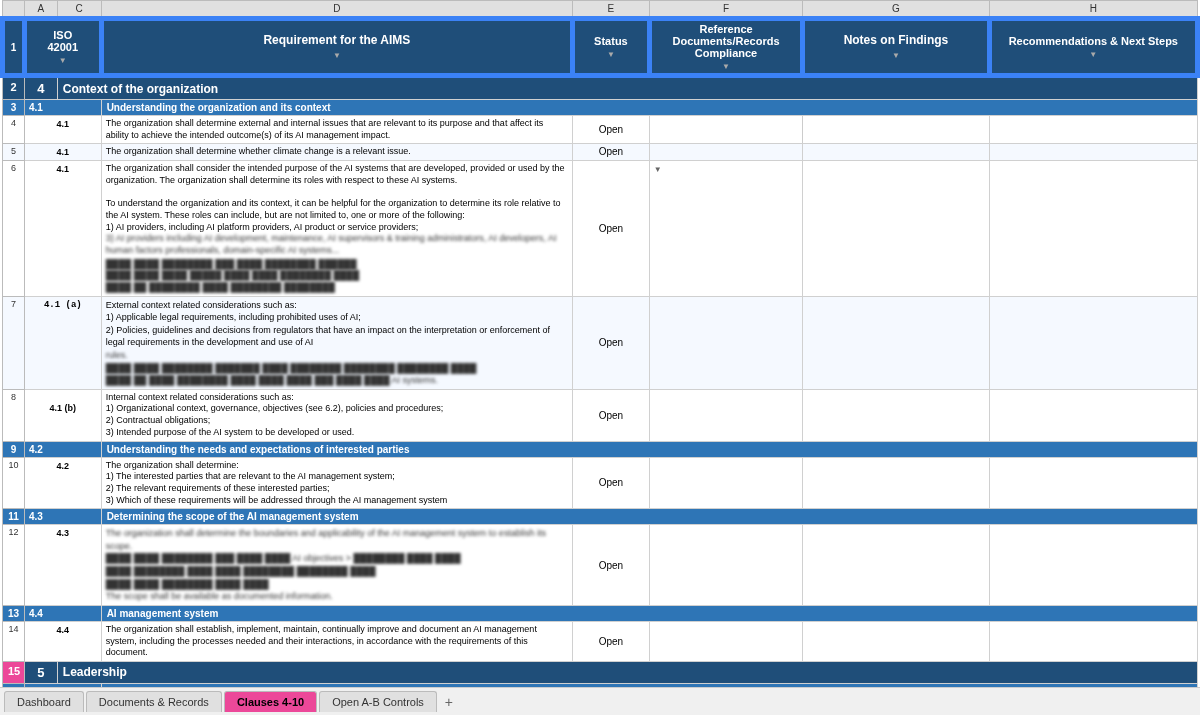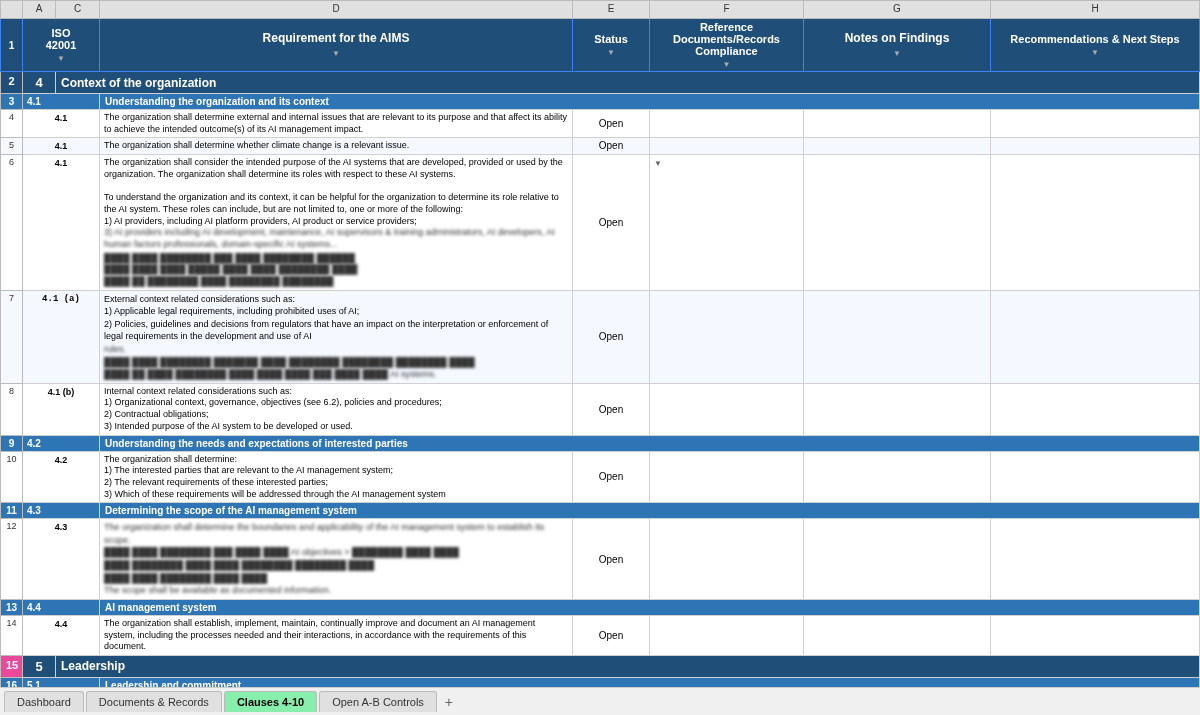--- a/index.html
+++ b/index.html
@@ -34,21 +34,21 @@
     }
 
     
     .header-row th {
       background: #1f4e79;
       color: #fff;
       text-align: center;
       font-weight: bold;
       font-size: 10px;
       vertical-align: middle;
-      border: 1px solid #3b82f6;
+      border: 5px solid #3b82f6;
       height: 50px;
       white-space: pre-wrap;
     }
 
     
     .row-num {
       background: #f2f2f2;
       text-align: center;
       color: #666;
       font-size: 9px;
@@ -126,21 +126,21 @@
       border: 1px solid #bbb;
       border-bottom: none;
       background: #e0e0e0;
       font-size: 11px;
       cursor: pointer;
       border-radius: 3px 3px 0 0;
       color: #333;
     }
 
     .tab.active {
-      background: #86efac;
+      background: #ec4899;
       font-weight: bold;
       color: #000;
     }
 
     .tab-add {
       padding: 2px 6px;
       font-size: 14px;
       color: #666;
       cursor: pointer;
     }
@@ -294,21 +294,21 @@
             <span class="blurred-text" style="display:block;">████ ██ ████ ████████ ████ ████ ████ ███ ████ ████ AI systems.</span>
           </td>
           <td class="status-open" style="text-align:center;vertical-align:middle;font-size:10px;">Open</td>
           <td></td>
           <td></td>
           <td></td>
         </tr>
 
         <tr class="data-row">
           <td class="num-col row-num">8</td>
-          <td colspan="2" class="iso-col" style="font-size:9px;text-align:center;vertical-align:top;padding-top:3px;">4.1 (b)</td>
+          <td colspan="2" class="iso-col" style="font-size:9px;text-align:center;vertical-align:top;padding-top:13px;">4.1 (b)</td>
           <td class="req-col small-text">
             Internal context related considerations such as:<br>
             1) Organizational context, governance, objectives (see 6.2), policies and procedures;<br>
             2) Contractual obligations;<br>
             3) Intended purpose of the AI system to be developed or used.
           </td>
           <td class="status-open" style="text-align:center;vertical-align:middle;font-size:10px;">Open</td>
           <td></td>
           <td></td>
           <td></td>

